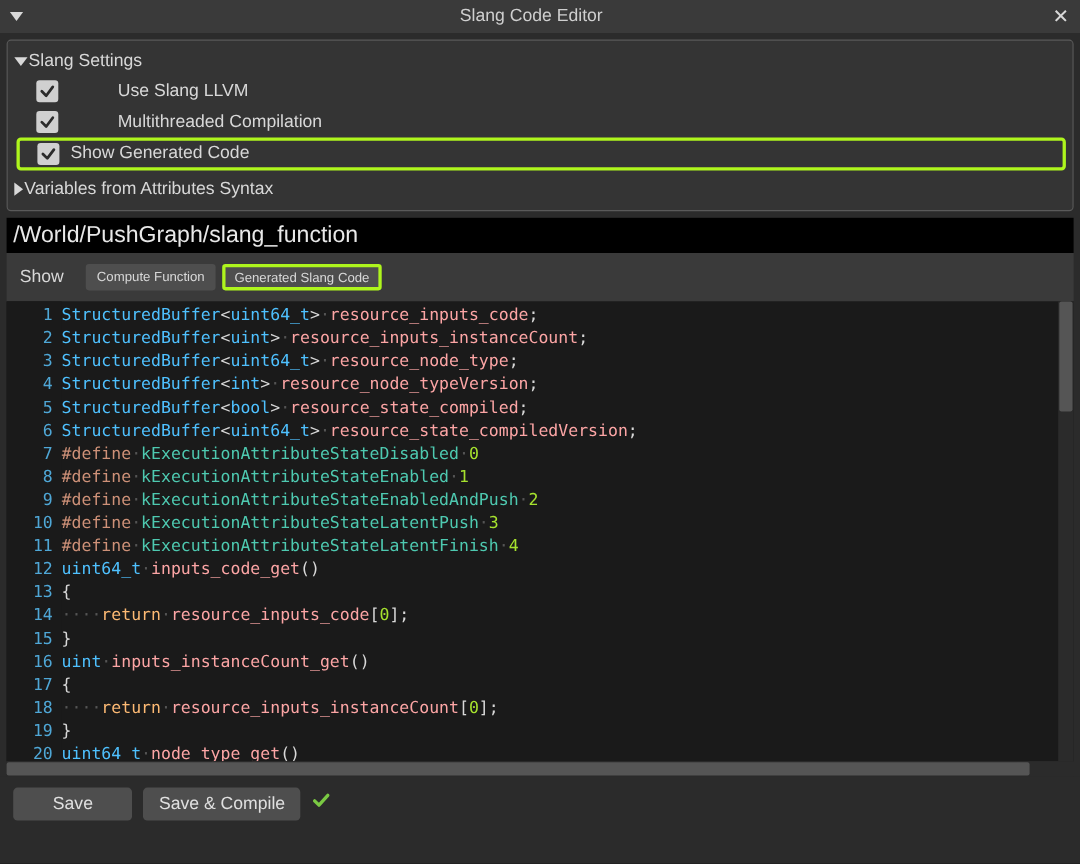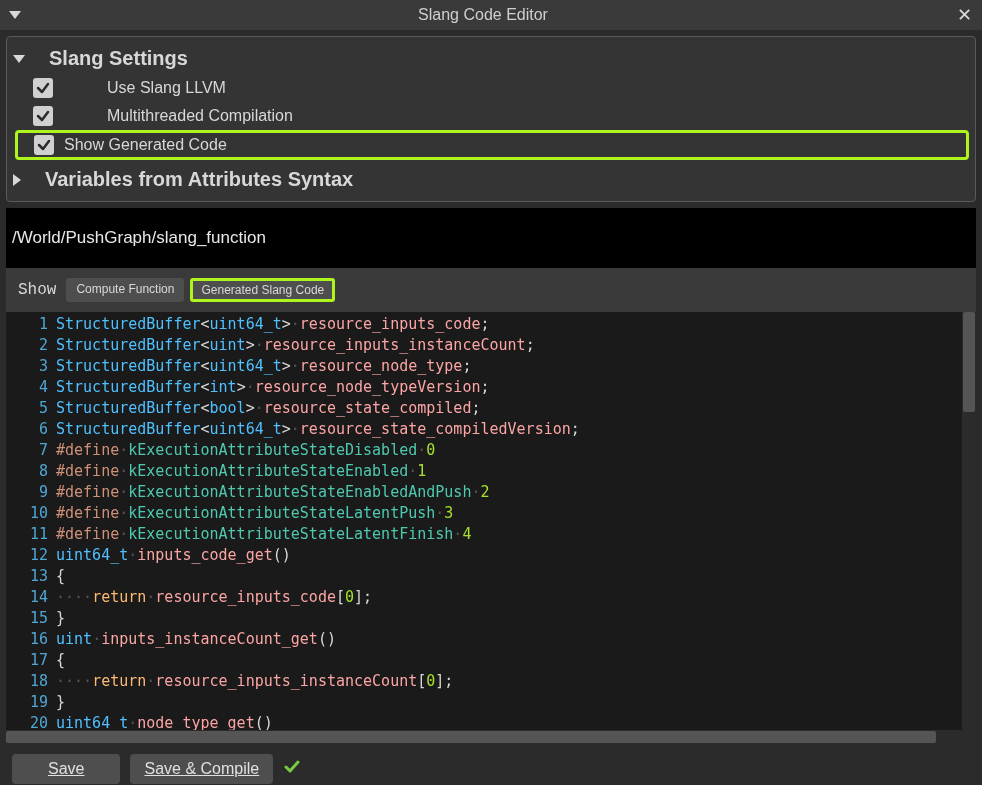--- a/index.html
+++ b/index.html
@@ -43,24 +43,24 @@
   .panel {
     margin: 6px;
     border: 1px solid #5a5a5a;
     border-radius: 4px;
     padding: 6px;
     background: #343434;
   }
   .section-header {
     display: flex;
     align-items: center;
-    gap: 24px;
+    gap: 1px;
     padding: 4px 0;
-    font-size: 20px;
-    font-weight: 700;
+    font-size: 16px;
+    font-weight: 400;
     cursor: pointer;
   }
   .checkbox-row {
     display: flex;
     align-items: center;
     gap: 54px;
     padding: 4px 0 4px 20px;
   }
   .checkbox-row .cb {
     width: 20px; height: 20px;
@@ -76,33 +76,33 @@
   .highlight-green {
     border: 3px solid #aef51d;
     border-radius: 4px;
     padding: 2px 2px 2px 16px;
     margin-left: 2px;
     gap: 10px;
   }
   .pathbar {
     background: #000;
     color: #e8e8e8;
-    padding: 20px 6px;
-    font-size: 17px;
+    padding: 4px 6px;
+    font-size: 21px;
     margin: 0 6px;
   }
   .tab-row {
     display: flex;
     align-items: center;
     gap: 6px;
     padding: 10px 12px;
     background: #3a3a3a;
     margin: 0 6px;
   }
-  .tab-row .show-label { margin-right: 4px; font-size: 16px; font-family: Liberation Mono, monospace;}
+  .tab-row .show-label { margin-right: 14px; font-size: 16px;}
   .tab {
     background: #4e4e4e;
     padding: 4px 10px;
     border-radius: 3px;
     font-size: 12px;
     cursor: pointer;
   }
   .tab.active {
     border: 3px solid #aef51d;
     padding: 2px 8px;
@@ -176,21 +176,20 @@
     padding: 10px 12px;
     background: #2b2b2b;
   }
   .btn {
     background: #4e4e4e;
     border-radius: 4px;
     padding: 6px 36px;
     font-size: 16px;
     cursor: pointer;
     color: #e0e0e0;
-    text-decoration: underline;
   }
   .btn.compile { padding: 6px 14px; }
   .check-icon {
     color: #7ac943;
     font-size: 20px;
     font-weight: bold;
   }
   .tri-down {
     width: 0; height: 0;
     border-left: 6px solid transparent;

